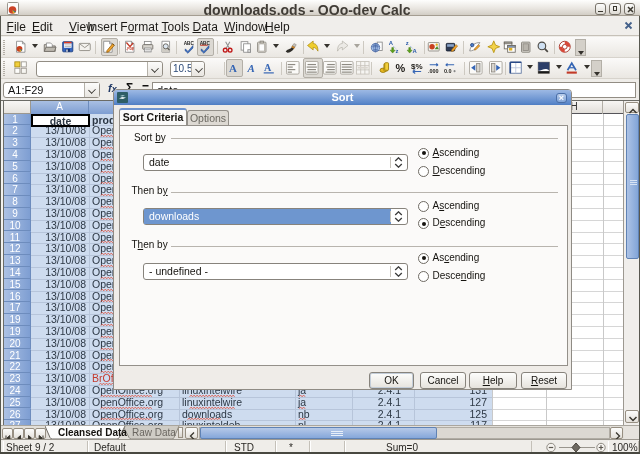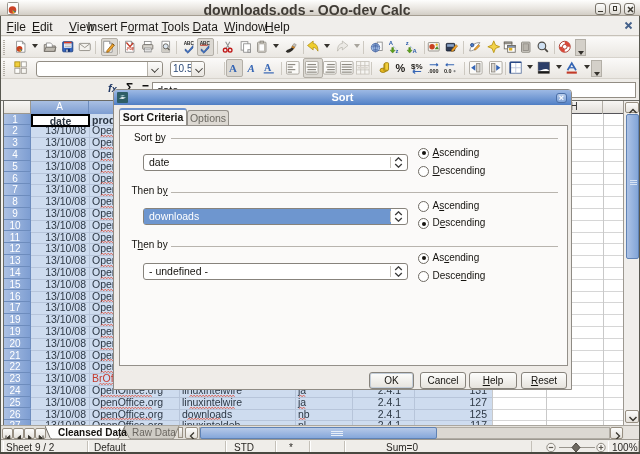--- a/index.html
+++ b/index.html
@@ -385,20 +385,24 @@
       <path d="M5 8 H11" stroke="#3565b4" stroke-width="1.4"></path>
       <rect x="2" y="12.5" width="12" height="2.5" fill="#c23a28"></rect>
     </svg>
  <div class="dda" style="left:584px;border-top-color:#35322d"></div>
  <div class="abs" style="left:591px;top:2px;width:11px;height:17px;background:#d4d0c9;border:1px solid #b3afa7">
       <div class="dda" style="left:2px;top:11px;border-top-color:#35322d"></div>
     </div>
 </div>
 
 <div id="fbar">
+ <div id="namebox">
+      <span style="padding-left:4px;line-height:14px;display:block">A1:F29</span>
+      <div class="cbt"></div>
+    </div>
  <span class="abs" style="left:108px;top:3px;font-size:11px;font-style:italic;color:#223a66;font-weight:bold">f<span style="font-size:9px">x</span></span>
  <span class="abs" style="left:126px;top:2px;font-size:12px;color:#111;font-weight:bold">Σ</span>
  <span class="abs" style="left:142px;top:2px;font-size:12px;color:#111;font-weight:bold">=</span>
  <div id="inputline">
       <span style="padding-left:4px;line-height:14px;display:block">date</span>
     </div>
 </div>
 
 <div id="sheet">
  <div id="selbg"></div>

